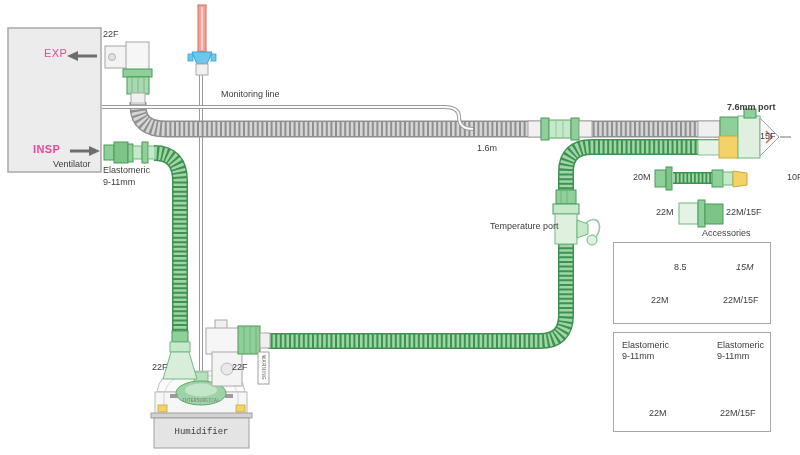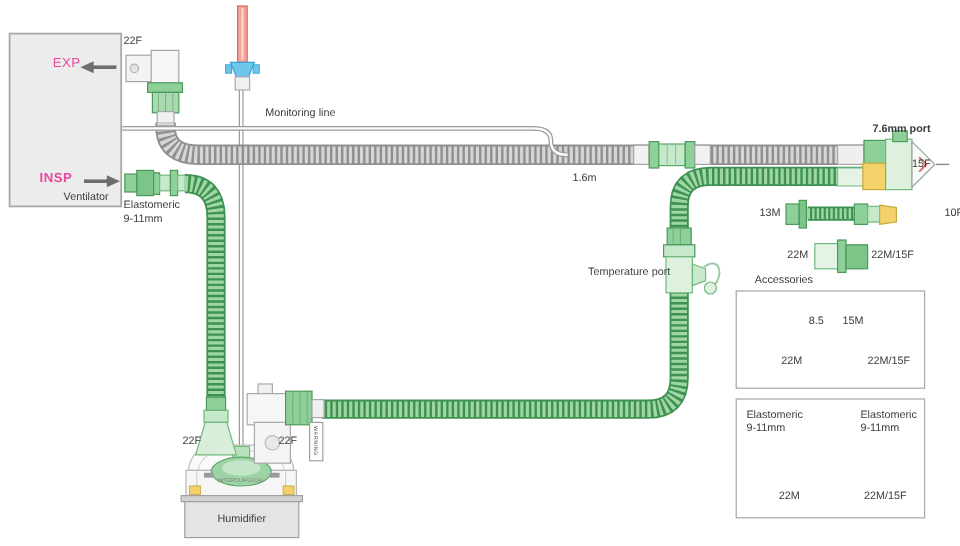--- a/index.html
+++ b/index.html
@@ -3,21 +3,21 @@
 <meta charset="utf-8">
 <style>
   html,body{margin:0;padding:0;background:#fff;}
   .canvas{position:relative;width:800px;height:455px;background:#ffffff;overflow:hidden;
           font-family:"Liberation Sans",sans-serif;}
   .canvas svg{position:absolute;left:0;top:0;}
   .lbl{position:absolute;font-size:9px;color:#3c3c3c;line-height:1;white-space:nowrap;}
   .lbl.big{font-size:11px;letter-spacing:.4px;color:#ec4899;text-align:center;}
   .lbl.tiny{font-size:4.5px;color:#7d7d7d;letter-spacing:.2px;}
   .lbl.vert{writing-mode:vertical-rl;font-size:4.5px;color:#555;letter-spacing:.5px;}
-  .lbl.center{text-align:center;}
+  .lbl.center{text-align:center;font-family:Liberation Mono, monospace;}
   .panel{position:absolute;border:1px solid #a6a6a6;background:#fff;}
 </style>
 </head>
 <body>
 
 <div class="canvas">
 
 <svg width="800" height="455" viewBox="0 0 800 455">
 
   <g>
@@ -215,29 +215,29 @@
 <div class="lbl" style="left:103px;top:30px;">22F</div>
 <div class="lbl" style="left:103px;top:166px;">Elastomeric</div>
 <div class="lbl" style="left:103px;top:178px;">9-11mm</div>
 
 <div class="lbl" style="left:221px;top:90px;">Monitoring line</div>
 <div class="lbl" style="left:477px;top:100px;margin-top:44px;">1.6m</div>
 <div class="lbl" style="left:727px;top:103px;font-weight:bold;">7.6mm port</div>
 <div class="lbl" style="left:760px;top:132px;">15F</div>
 <div class="lbl" style="left:490px;top:222px;">Temperature port</div>
 
-<div class="lbl" style="left:633px;top:173px;">13M</div>
+<div class="lbl" style="left:633px;top:173px;">20M</div>
 <div class="lbl" style="left:751px;top:173px;margin-left:36px;">10F</div>
 <div class="lbl" style="left:656px;top:208px;">22M</div>
 <div class="lbl" style="left:726px;top:208px;">22M/15F</div>
 
-<div class="lbl" style="left:629px;top:229px;">Accessories</div>
+<div class="lbl" style="left:702px;top:229px;">Accessories</div>
 <div class="panel" style="left:613px;top:242px;width:156px;height:80px;"></div>
 <div class="lbl" style="left:663px;top:263px;padding-left:11px;">8.5</div>
-<div class="lbl" style="left:702px;top:263px;">15M</div>
+<div class="lbl" style="left:736px;top:263px;font-style:italic;">15M</div>
 <div class="lbl" style="left:651px;top:296px;">22M</div>
 <div class="lbl" style="left:723px;top:296px;">22M/15F</div>
 
 <div class="lbl" style="left:152px;top:363px;">22F</div>
 <div class="lbl" style="left:232px;top:363px;">22F</div>
 <div class="lbl vert" style="left:260px;top:355px;">WARNING</div>
 <div class="lbl tiny center" style="left:166px;top:399px;width:70px;">INTERSURGICAL</div>
 <div class="lbl center" style="left:154px;top:428px;width:95px;">Humidifier</div>
 
 <div class="panel" style="left:613px;top:332px;width:156px;height:98px;"></div>

